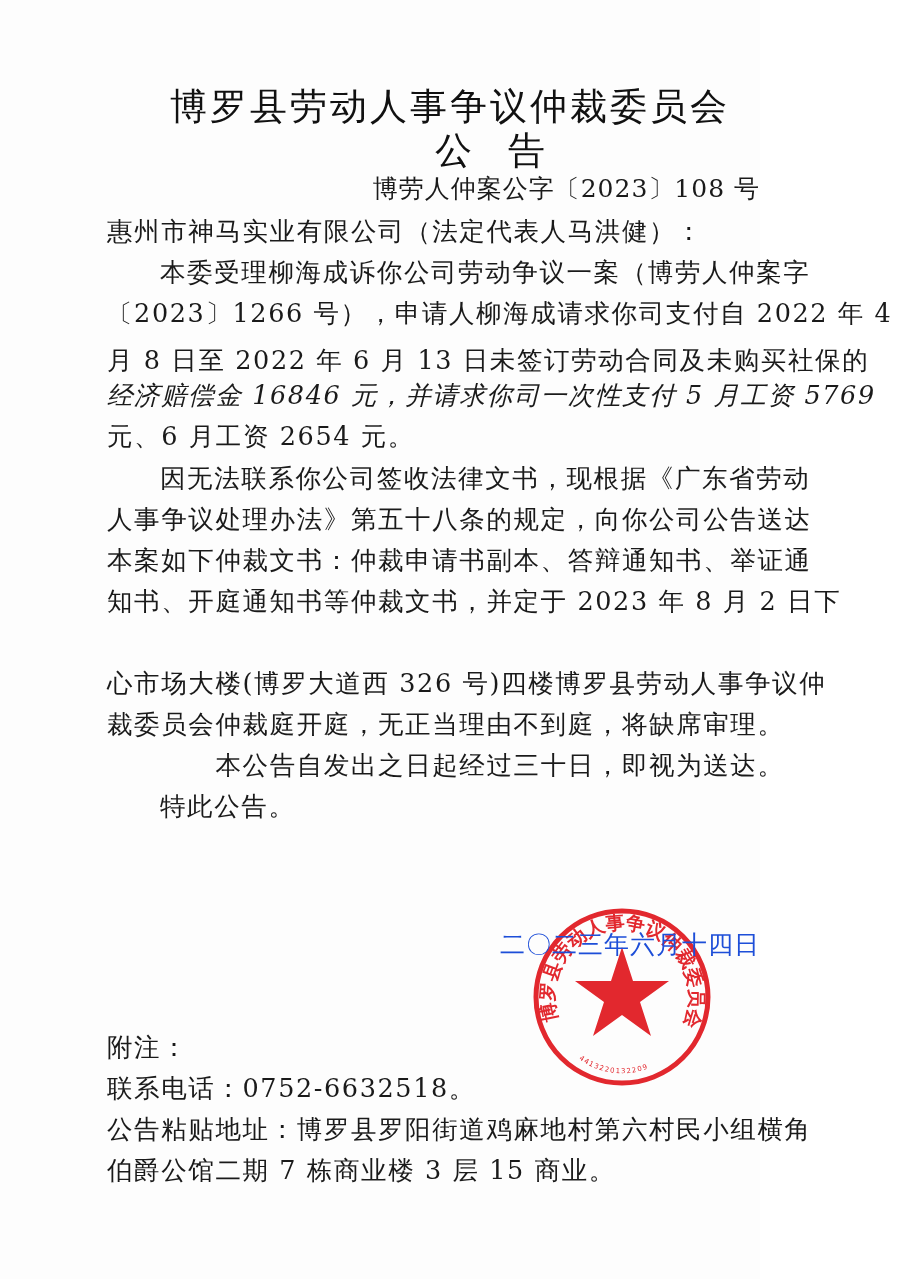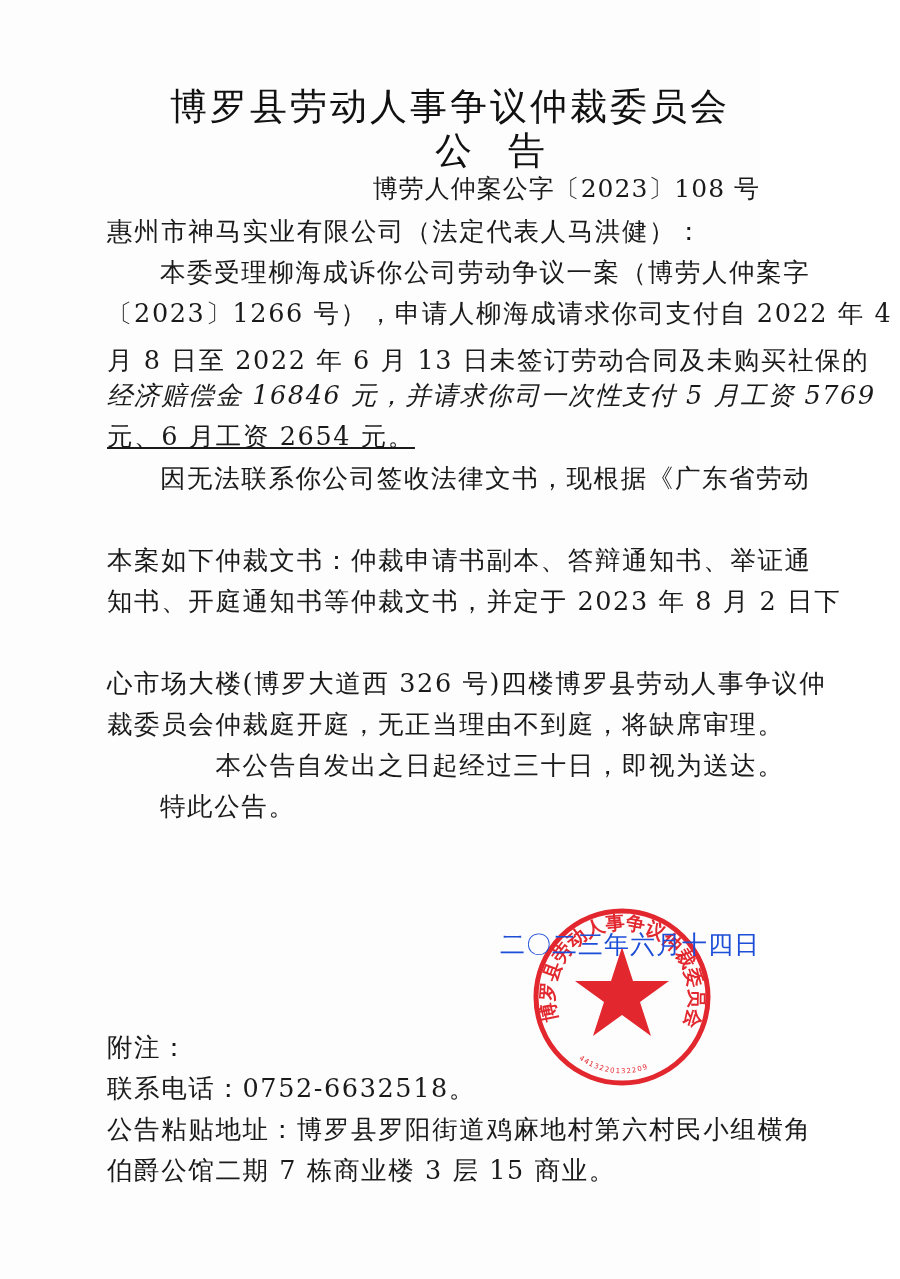--- a/index.html
+++ b/index.html
@@ -95,23 +95,24 @@
   </div>
 
   <div class="docno">博劳人仲案公字〔2023〕108 号</div>
 
   <div class="line" style="top:214px;">惠州市神马实业有限公司（法定代表人马洪健）：</div>
 
   <div class="line indent" style="top:255px;">本委受理柳海成诉你公司劳动争议一案（博劳人仲案字</div>
   <div class="line" style="top:296px;">〔2023〕1266 号），申请人柳海成请求你司支付自 2022 年 4</div>
   <div class="line" style="top:343px;">月 8 日至 2022 年 6 月 13 日未签订劳动合同及未购买社保的</div>
   <div class="line" style="top:378px;font-style:italic;">经济赔偿金 16846 元，并请求你司一次性支付 5 月工资 5769</div>
-  <div class="line" style="top:419px;text-decoration:underline;">元、6 月工资 2654 元。</div>
+  <div class="line" style="top:419px;">元、6 月工资 2654 元。</div>
 
   <div class="line indent" style="top:461px;">因无法联系你公司签收法律文书，现根据《广东省劳动</div>
+  <div class="line" style="top:502px;">人事争议处理办法》第五十八条的规定，向你公司公告送达</div>
   <div class="line" style="top:543px;">本案如下仲裁文书：仲裁申请书副本、答辩通知书、举证通</div>
   <div class="line" style="top:584px;">知书、开庭通知书等仲裁文书，并定于 2023 年 8 月 2 日下</div>
   <div class="line" style="top:666px;">心市场大楼(博罗大道西 326 号)四楼博罗县劳动人事争议仲</div>
   <div class="line" style="top:707px;">裁委员会仲裁庭开庭，无正当理由不到庭，将缺席审理。</div>
 
   <div class="line indent" style="top:727px; margin-top:21px;text-align:center;">本公告自发出之日起经过三十日，即视为送达。</div>
   <div class="line indent" style="top:789px;">特此公告。</div>
 
   <svg class="stamp" viewBox="0 0 184 184">
     <defs>

